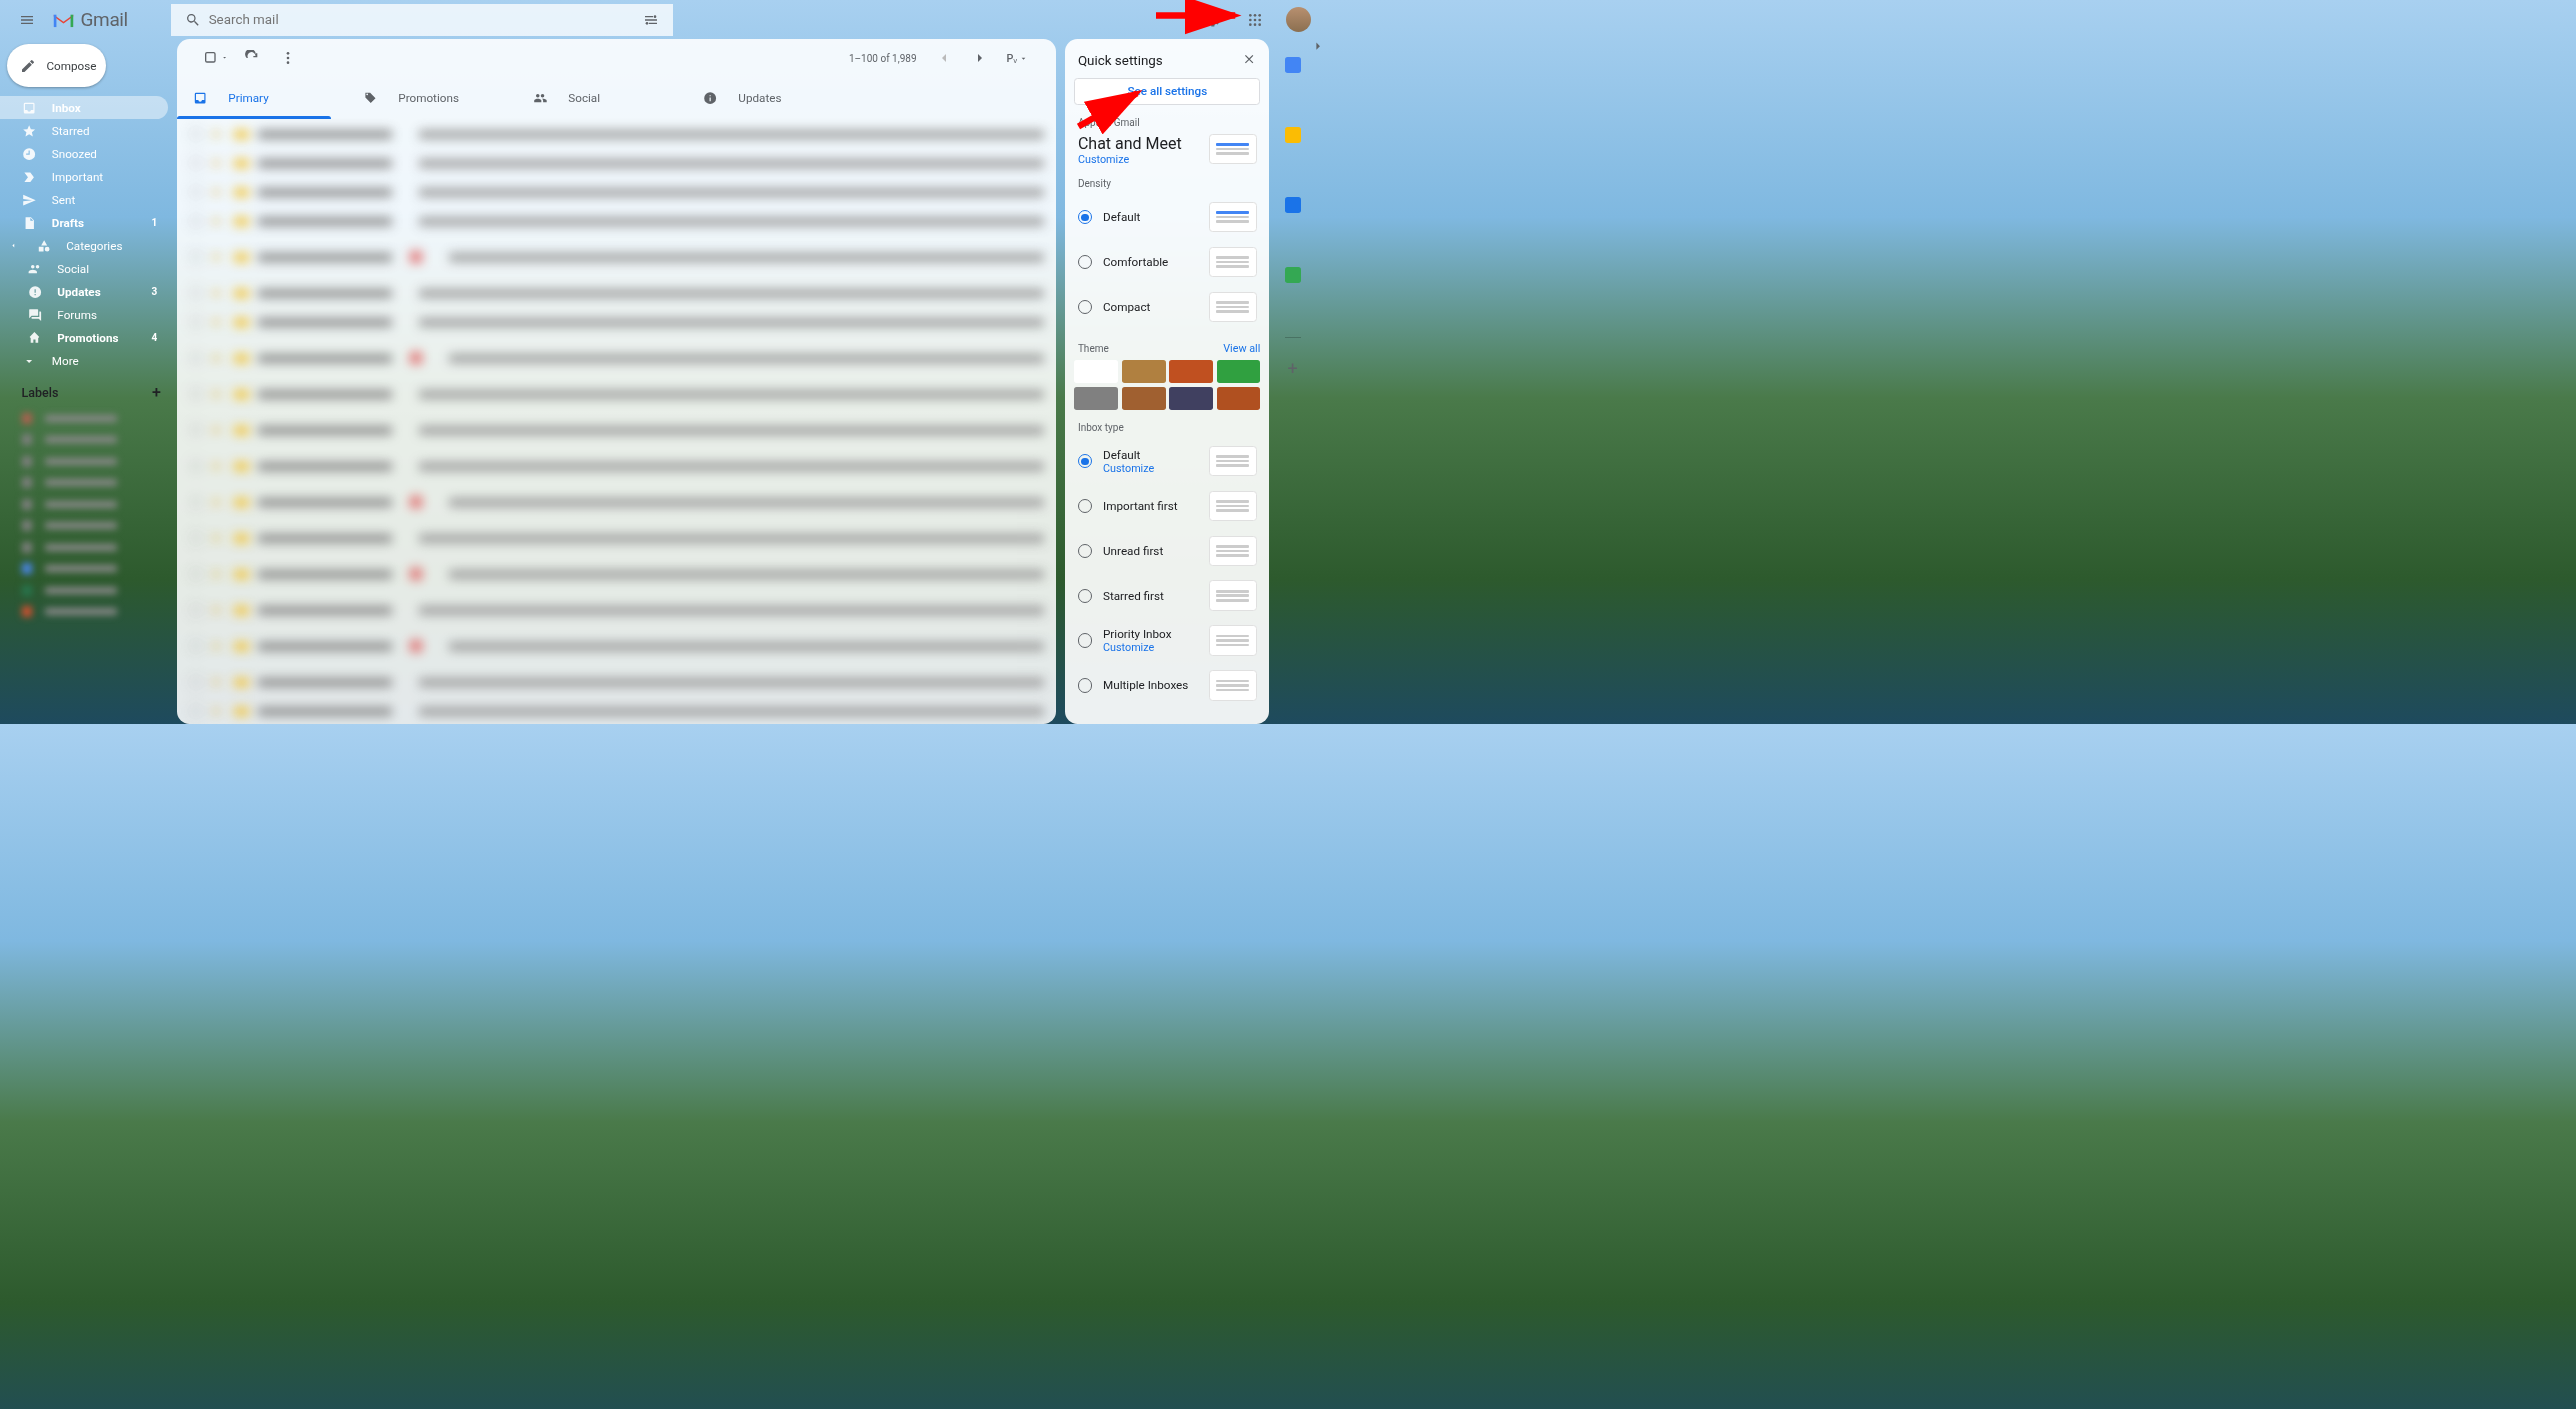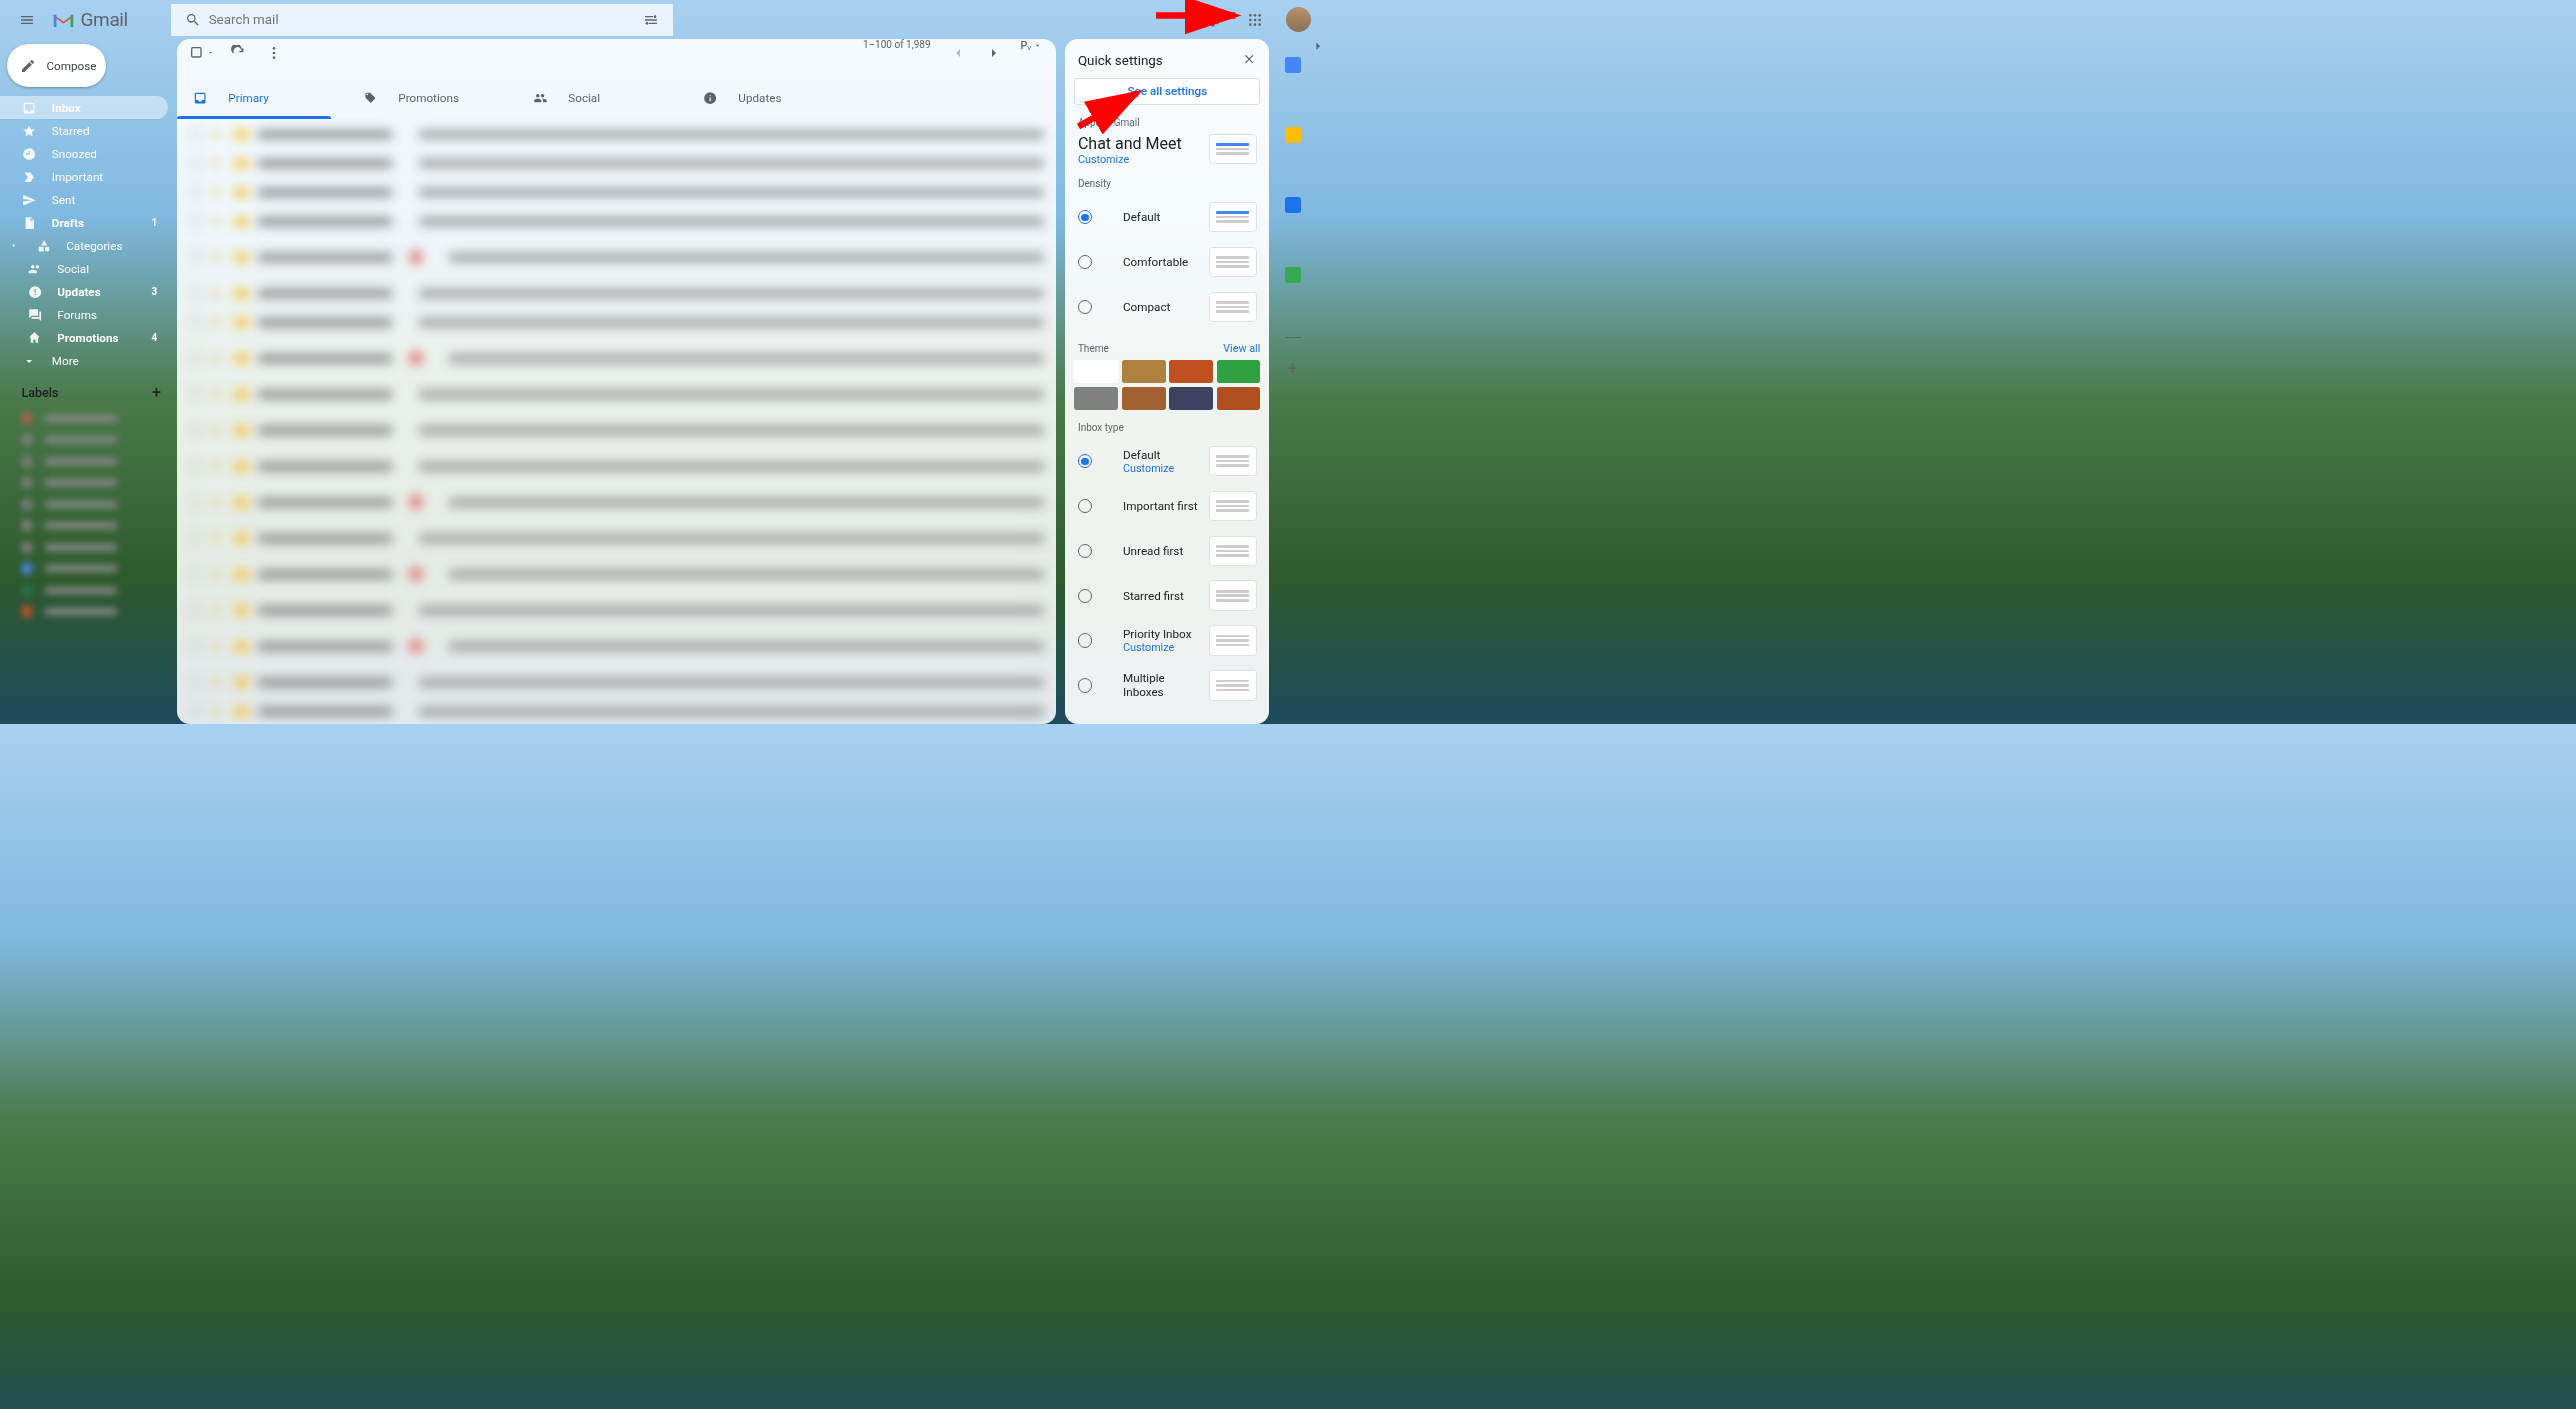--- a/index.html
+++ b/index.html
@@ -71,21 +71,21 @@
   
   .card {
     flex: 1;
     margin: 0 9px 0 0;
     background: rgba(255,255,255,0.88);
     border-radius: 12.5px;
     overflow: hidden;
     display: flex; flex-direction: column;
     position: relative;
   }
-  .toolbar { height: 38px; display: flex; align-items: flex-start; padding: 0 11px; gap: 9px; }
+  .toolbar { height: 38px; display: flex; align-items: center; padding: 0 25px; gap: 9px; }
   .tb-icon { width: 27px; height: 27px; display:flex; align-items:center; justify-content:center; color:#5f6368; border-radius:50%; cursor:pointer; }
   .tb-spacer { flex:1; }
   .paginate { font-size: 10px; color: #5f6368; margin-right: 5.4px; }
   .split-btn { display:flex; align-items:center; gap:1.8px; color:#5f6368; font-size: 10.8px; font-weight:500; cursor:pointer; padding:0 3.6px;}
 
   .tabs { display:flex; height: 43px; border-bottom: 0.9px solid rgba(0,0,0,0.0); }
   .tab { flex: 0 0 170px; display:flex; align-items:center; gap: 21px; padding-left: 16px; font-size: 11.7px; color:#5f6368; cursor:pointer; position:relative;}
   .tab.active { color:#1a73e8; }
   .tab.active::after { content:""; position:absolute; left:0; right:16px; bottom:0; height:2.7px; background:#1a73e8; border-radius: 2.7px 2.7px 0 0; }
 
@@ -118,21 +118,21 @@
   .qs-sec-title { font-size: 10px; color:#5f6368; margin: 12.5px 0 5.4px 3.6px; }
   .qs-sec-title.row-between { display:flex; justify-content:space-between; align-items:center;}
   .qs-link { color:#1a73e8; font-size: 10.8px; cursor:pointer; }
   .qs-appsrow { display:flex; justify-content:space-between; align-items:flex-start; padding: 0 3.6px;}
   .qs-thumb { width: 48px; height: 30.5px; background:#fff; border:0.9px solid #e0e0e0; border-radius:3.6px; flex-shrink:0; display:flex; flex-direction:column; gap:1.8px; padding:2.7px; align-items:center; justify-content:center;}
   .qs-thumb .tl { width: 80%; height:2.7px; background:#ccc; border-radius:0.9px;}
   .qs-radio-row { display:flex; align-items:center; gap: 10.8px; padding: 7.2px 3.6px; cursor:pointer;}
   .qs-radio { width: 14.3px; height: 14.3px; border: 1.8px solid #5f6368; border-radius: 50%; display:flex; align-items:center; justify-content:center; flex-shrink:0;}
   .qs-radio.checked { border-color:#1a73e8; }
   .qs-radio.checked::after { content:""; width:7.2px; height:7.2px; background:#1a73e8; border-radius:50%; }
-  .qs-radio-row .txt { flex:1;margin-left:20px; }
+  .qs-radio-row .txt { flex:1; }
   .qs-radio-row .inner-title { font-size: 11.7px; }
   .qs-radio-row .inner-link { font-size: 10.8px; color:#1a73e8; }
   .theme-grid { display:grid; grid-template-columns: repeat(4, 1fr); gap: 3.6px; }
   .theme-grid .t { height: 23px; border-radius: 2.7px; }
 
   
   .appbar { width: 36px; flex-shrink:0; display:flex; flex-direction:column; align-items:center; gap: 20px; padding-top: 18px; }
   .appbar .app { width: 16px; height: 16px; border-radius: 2.7px; cursor:pointer; }
   .appbar .sep { width: 16px; height: 0.9px; background: rgba(0,0,0,0.2); }
 

